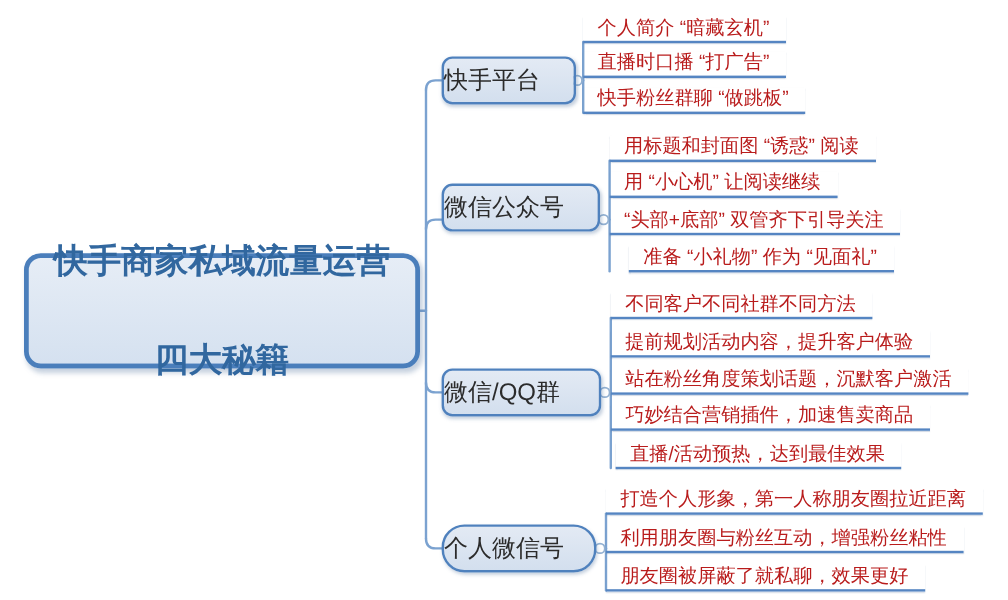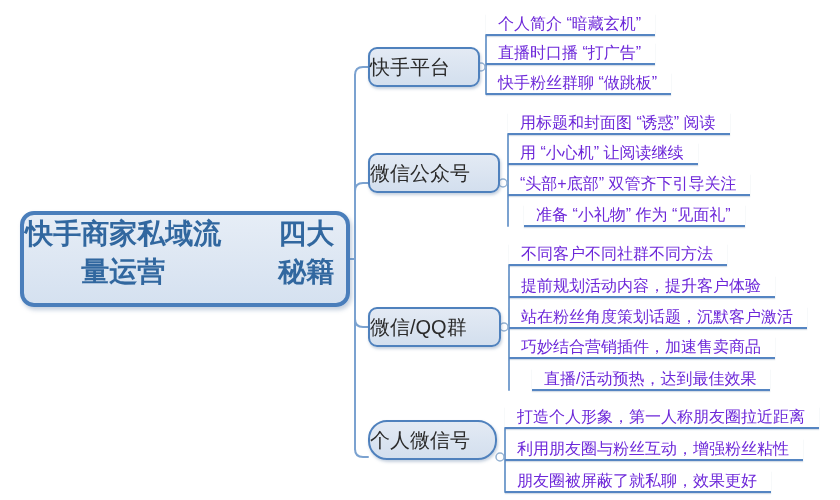--- a/index.html
+++ b/index.html
@@ -7,37 +7,37 @@
     position:relative;width:840px;height:500px;overflow:hidden;background:#ffffff;
     font-family:"Liberation Sans","DejaVu Sans",sans-serif;
   }
   .wires{position:absolute;left:0;top:0;width:840px;height:500px;}
   .central{
     position:absolute;left:20px;top:211px;width:322px;height:88px;
     border:4px solid #4a7ebb;border-radius:14px;
     background:linear-gradient(180deg,#e6edf6 0%,#d5e1f0 100%);
     box-shadow:2px 3px 4px rgba(90,120,160,0.35);
     color:#31679f;font-size:28px;font-weight:bold;text-align:center;
-    display:flex;justify-content:center;line-height:38px;gap:44px;
+    display:flex;flex-direction:column;justify-content:center;line-height:38px;gap:44px;
   }
   .branch{
     position:absolute;left:368px;height:36px;line-height:36px;
     border:2px solid #4f81bd;border-radius:9px;
     background:linear-gradient(180deg,#e3eaf4 0%,#d3dfee 100%);
     box-shadow:1px 2px 3px rgba(90,120,160,0.35);
     color:#2b2b2b;font-size:20px;text-align:left;
   }
   .b0{top:47px;width:108px;}
   .b1{top:153px;width:128px;}
   .b2{top:307px;width:129px;}
-  .b3{top:420px;width:125px;border-radius:19px;}
+  .b3{top:437px;width:125px;border-radius:19px;}
   .leaf{
     position:absolute;height:20px;line-height:20px;
     padding:0 14px 0 12px;border-bottom:2px solid #5585c2;
-    color:#6d28d9;font-size:16px;white-space:nowrap;
+    color:#b91c1c;font-size:16px;white-space:nowrap;
     box-shadow:0 1px 1px rgba(90,120,160,0.25);
   }
 </style>
 </head>
 <body>
 
 <div class="canvas">
 
   <svg class="wires" viewBox="0 0 840 500" xmlns="http://www.w3.org/2000/svg">
     <g stroke="#7ba2d0" stroke-width="2" fill="none" stroke-linecap="round">
@@ -82,19 +82,19 @@
 
   <div class="leaf" style="left:508px;top:113px">用标题和封面图 “诱惑” 阅读</div>
   <div class="leaf" style="left:508px;top:143px">用 “小心机” 让阅读继续</div>
   <div class="leaf" style="left:508px;top:174px">“头部+底部” 双管齐下引导关注</div>
   <div class="leaf" style="left:524px;top:205px">准备 “小礼物” 作为 “见面礼”</div>
 
   <div class="leaf" style="left:509px;top:244px">不同客户不同社群不同方法</div>
   <div class="leaf" style="left:509px;top:276px">提前规划活动内容，提升客户体验</div>
   <div class="leaf" style="left:509px;top:307px">站在粉丝角度策划话题，沉默客户激活</div>
   <div class="leaf" style="left:509px;top:337px">巧妙结合营销插件，加速售卖商品</div>
-  <div class="leaf" style="left:532px;top:369px">直播/活动预热，达到最佳效果</div>
+  <div class="leaf" style="left:513px;top:369px">直播/活动预热，达到最佳效果</div>
 
   <div class="leaf" style="left:505px;top:407px">打造个人形象，第一人称朋友圈拉近距离</div>
   <div class="leaf" style="left:505px;top:439px">利用朋友圈与粉丝互动，增强粉丝粘性</div>
   <div class="leaf" style="left:505px;top:471px">朋友圈被屏蔽了就私聊，效果更好</div>
 
 </div>
 
 </body></html>

